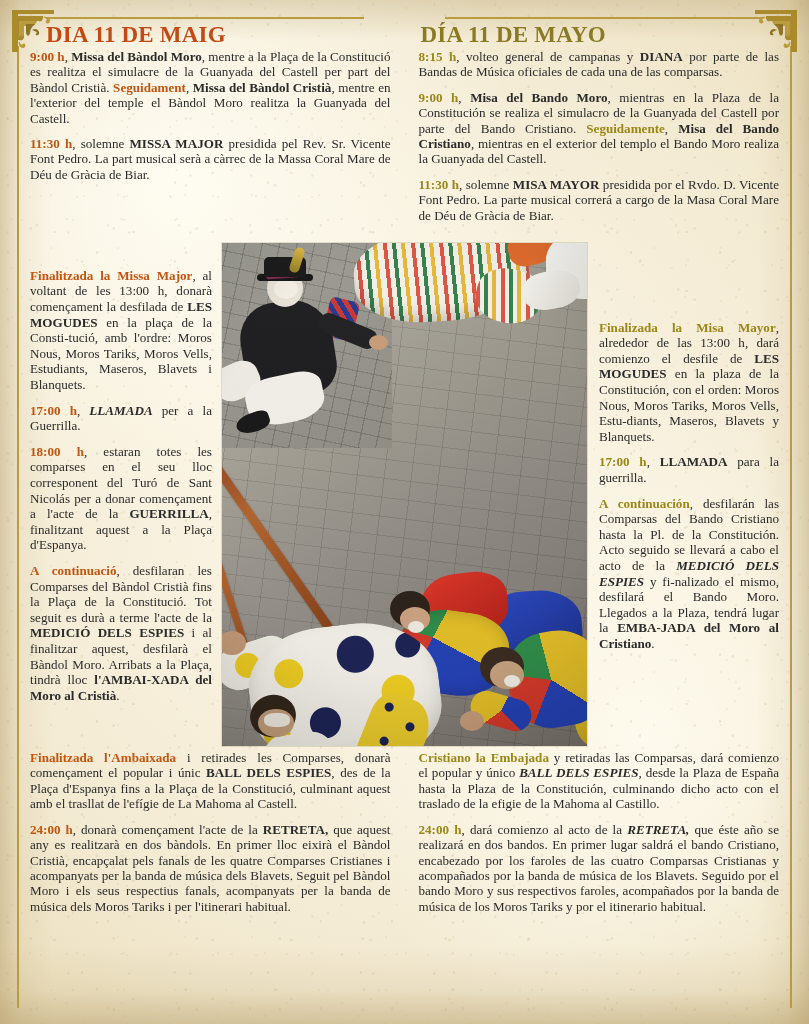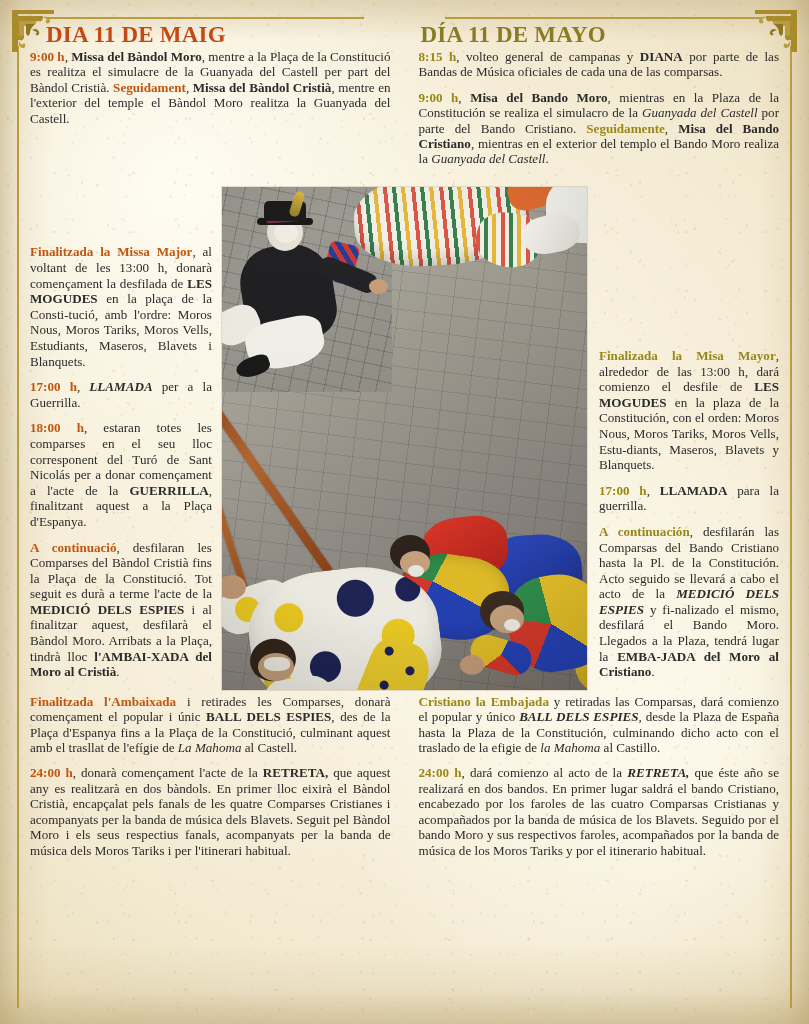--- a/index.html
+++ b/index.html
@@ -85,29 +85,29 @@
     margin:0 0 10px 0;
     font-size:13.1px;
     line-height:15.4px;
     color:#2b2b2b;
     text-align:justify;
     text-justify:inter-word;
     hyphens:manual;
   }
   p.first{margin-top:0;}
   .b{font-weight:bold;}
-  .i{font-style:italic;}
+  .i{}
   .bi{font-weight:bold;font-style:italic;}
   .t-ca{color:#c2550f;font-weight:bold;}
   .t-es{color:#9a8718;font-weight:bold;}
 
   
   #middle{
     display:flex;
-    align-items:flex-end;
+    align-items:center;
     margin-top:2px;
   }
   .narrow{width:198px;box-sizing:border-box;}
   #narrow-ca{padding-right:10px;}
   #narrow-es{padding-left:12px;}
   .narrow p{font-size:13.1px;line-height:15.6px;margin-bottom:10px;}
 
   #photo-wrap{
     width:365px;height:503px;
     margin:8px 0 0 0;
@@ -295,27 +295,29 @@
   </div>
 </div>
 
 <div id="content">
 
   <div class="cols">
     <div class="col col-ca">
       <h1 id="title-ca">DIA 11 DE MAIG</h1>
       <div>
           <p><span class="t-ca">9:00 h</span><span>, </span><span class="b">Missa del Bàndol Moro</span><span>, mentre a la Plaça de la Constitució es realitza el simulacre de la Guanyada del Castell per part del Bàndol Cristià. </span><span class="t-ca">Seguidament</span><span>, </span><span class="b">Missa del Bàndol Cristià</span><span>, mentre en l'exterior del temple el Bàndol Moro realitza la Guanyada del Castell.</span></p>
+          <p><span class="t-ca">11:30 h</span><span>, solemne </span><span class="b">MISSA MAJOR</span><span> presidida pel Rev. Sr. Vicente Font Pedro. La part musical serà a càrrec de la Massa Coral Mare de Déu de Gràcia de Biar.</span></p>
         </div>
     </div>
     <div class="col col-es">
       <h1 id="title-es">DÍA 11 DE MAYO</h1>
       <div>
           <p class="first"><span class="t-es">8:15 h</span><span>, volteo general de campanas y </span><span class="b">DIANA</span><span> por parte de las Bandas de Música oficiales de cada una de las comparsas.</span></p>
           <p><span class="t-es">9:00 h</span><span>, </span><span class="b">Misa del Bando Moro</span><span>, mientras en la Plaza de la Constitución se realiza el simulacro de la </span><span class="i">Guanyada del Castell</span><span> por parte del Bando Cristiano. </span><span class="t-es">Seguidamente</span><span>, </span><span class="b">Misa del Bando Cristiano</span><span>, mientras en el exterior del templo el Bando Moro realiza la </span><span class="i">Guanyada del Castell</span><span>.</span></p>
+          <p><span class="t-es">11:30 h</span><span>, solemne </span><span class="b">MISA MAYOR</span><span> presidida por el Rvdo. D. Vicente Font Pedro. La parte musical correrá a cargo de la Masa Coral Mare de Déu de Gràcia de Biar.</span></p>
         </div>
     </div>
   </div>
 
   <div id="middle">
     <div class="narrow" id="narrow-ca">
       <div>
           <p class="first"><span class="t-ca">Finalitzada la Missa Major</span><span>, al voltant de les 13:00 h, donarà començament la desfilada de </span><span class="b">LES MOGUDES</span><span> en la plaça de la Consti-tució, amb l'ordre: Moros Nous, Moros Tariks, Moros Vells, Estudiants, Maseros, Blavets i Blanquets.</span></p>
           <p><span class="t-ca">17:00 h</span><span>, </span><span class="bi">LLAMADA</span><span> per a la Guerrilla.</span></p>
           <p><span class="t-ca">18:00 h</span><span>, estaran totes les comparses en el seu lloc corresponent del Turó de Sant Nicolás per a donar començament a l'acte de la </span><span class="b">GUERRILLA</span><span>, finalitzant aquest a la Plaça d'Espanya.</span></p>

